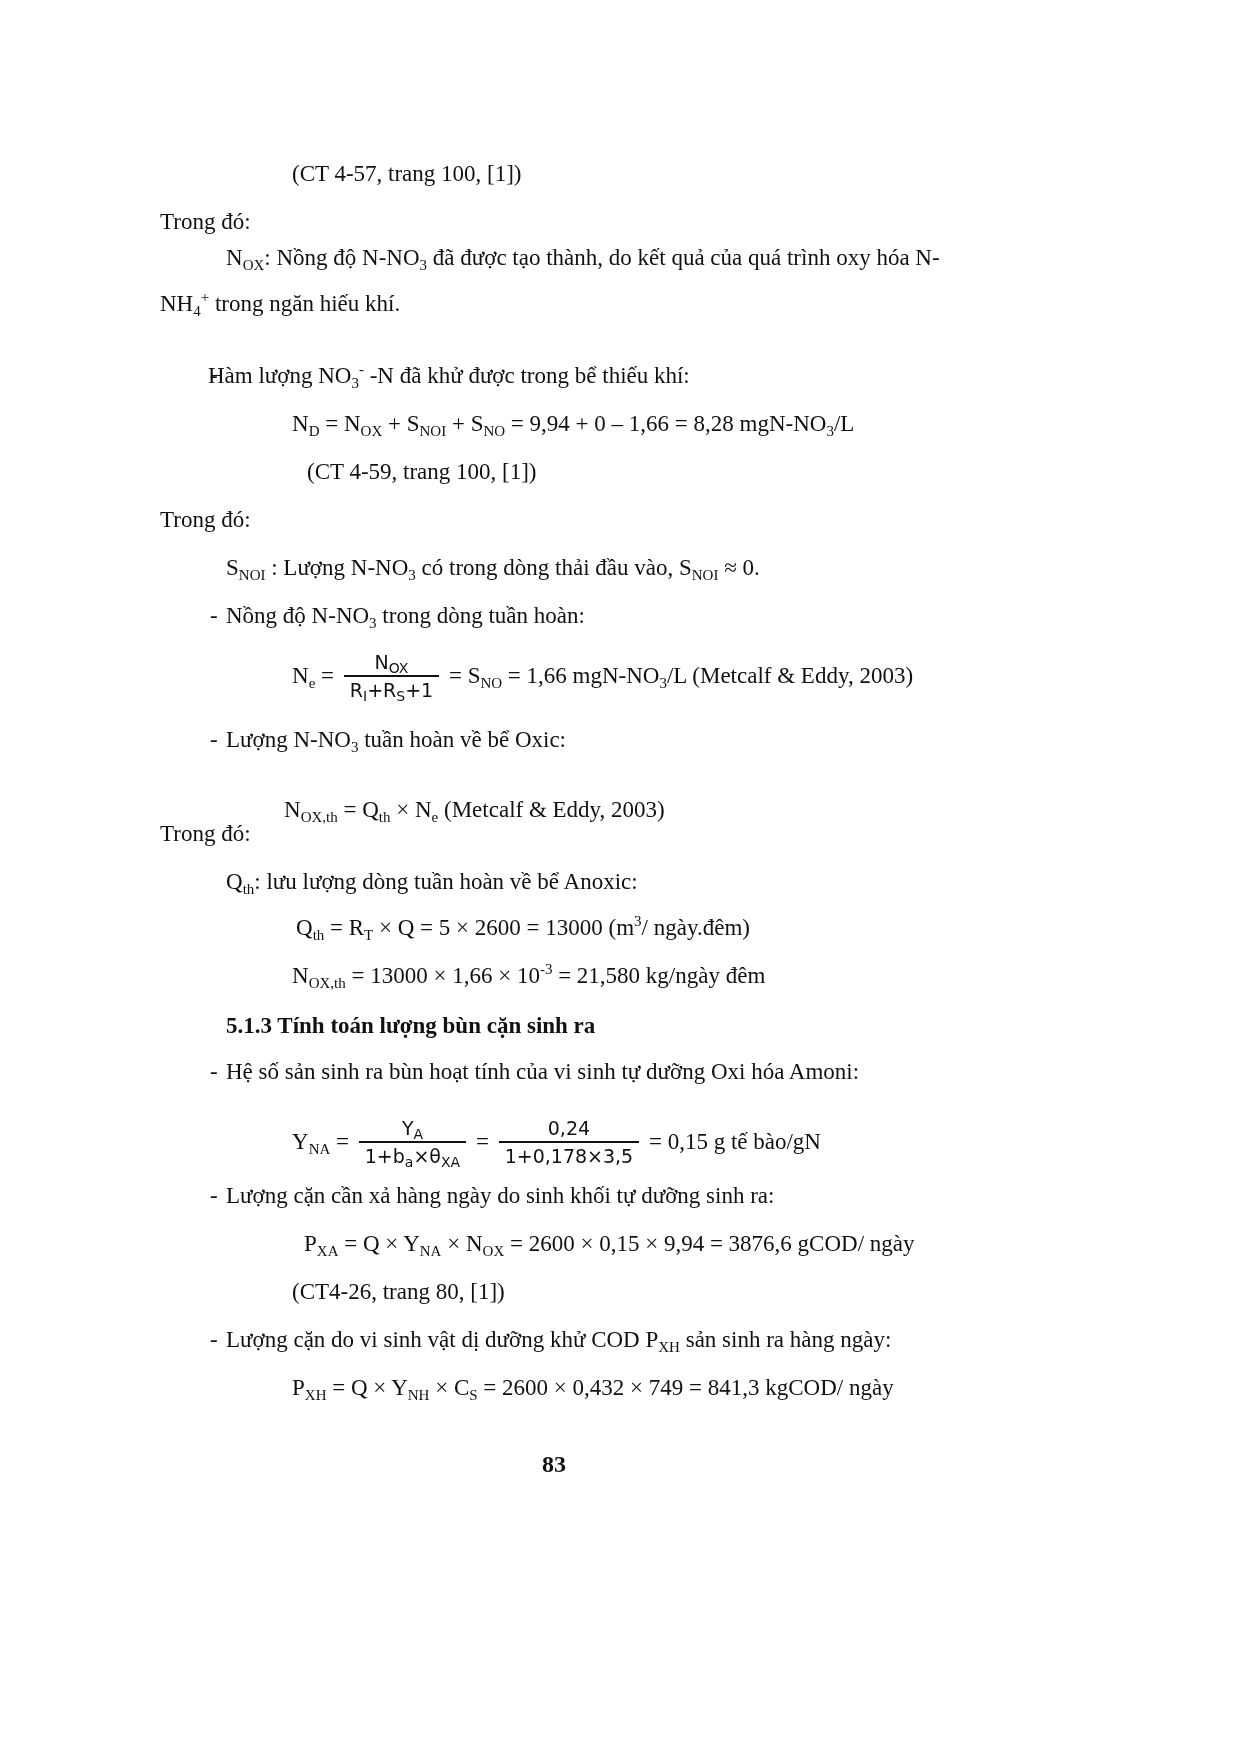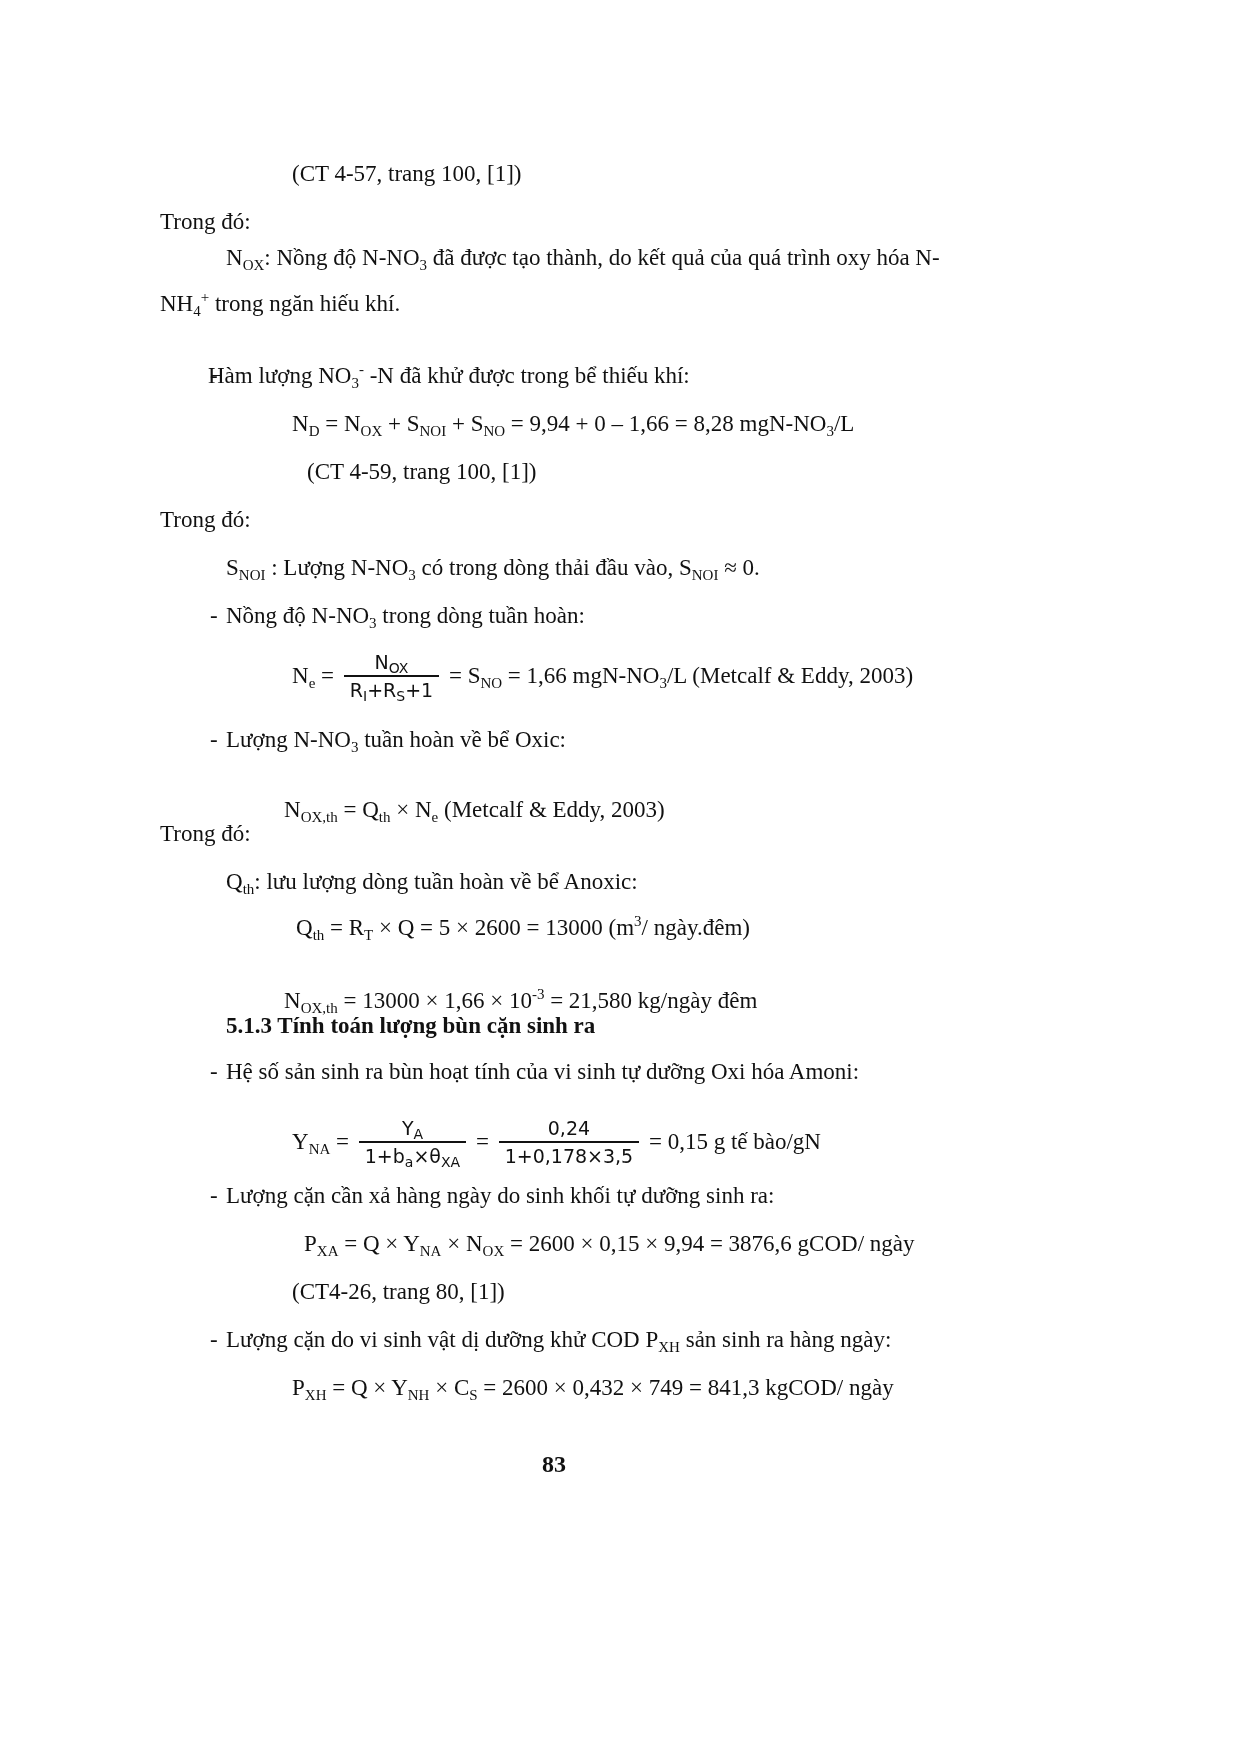--- a/index.html
+++ b/index.html
@@ -75,21 +75,21 @@
 <div class="line" style="top:820px; left:160px;">Trong đó:</div>
 
 <div class="line" style="top:868px; left:226px;">
   <span>Q</span><sub>th</sub><span>: lưu lượng dòng tuần hoàn về bể Anoxic:</span>
 </div>
 
 <div class="line" style="top:914px; left:296px;">
   <span>Q</span><sub>th</sub><span> = R</span><sub>T</sub><span> × Q = 5 × 2600 = 13000 (m</span><sup>3</sup><span>/ ngày.đêm)</span>
 </div>
 
-<div class="line" style="top:962px; left:284px;margin-top:25px;">
+<div class="line" style="top:962px; left:292px;">
   <span>N</span><sub>OX,th</sub><span> = 13000 × 1,66 × 10</span><sup>-3</sup><span> = 21,580 kg/ngày đêm</span>
 </div>
 
 <div class="line bold" style="top:1012px; left:226px;">5.1.3 Tính toán lượng bùn cặn sinh ra</div>
 
 <div class="line" style="top:1058px; left:0;">
   <span class="dash">-</span>
   <span style="position:absolute; left:226px;">Hệ số sản sinh ra bùn hoạt tính của vi sinh tự dưỡng Oxi hóa Amoni:</span>
 </div>
 

